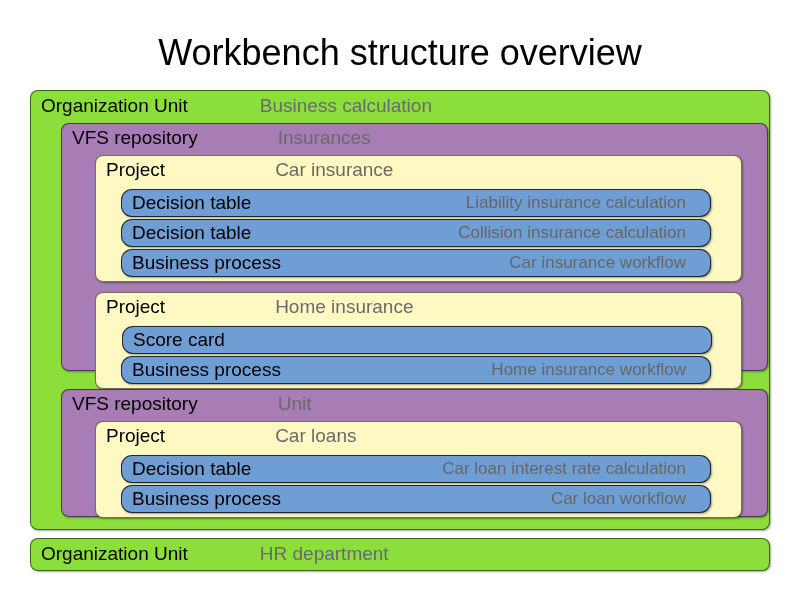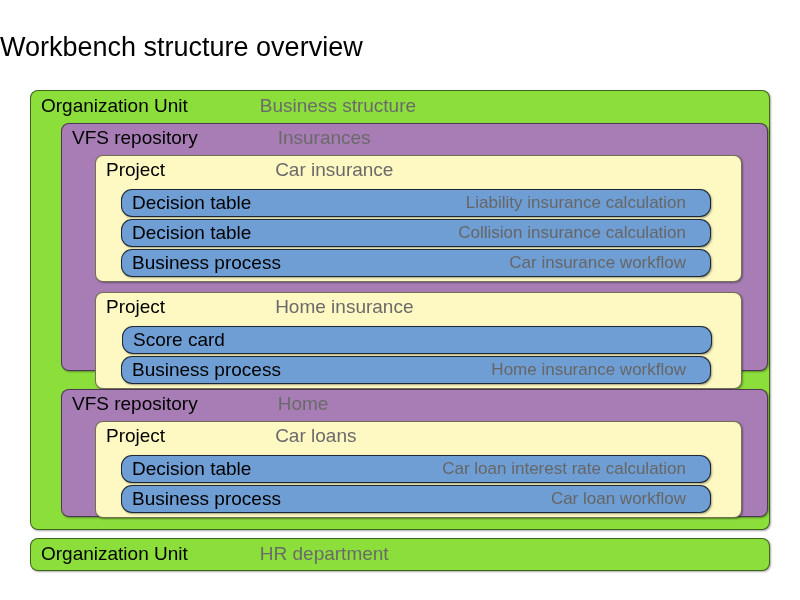--- a/index.html
+++ b/index.html
@@ -11,21 +11,22 @@
   body {
     width: 800px;
     height: 600px;
     font-family: "Liberation Sans", sans-serif;
     color: #000000;
     overflow: hidden;
     position: relative;
   }
 
   #page-title {
-    font-size: 27px;
+    text-align: center;
+    font-size: 36px;
     font-weight: normal;
     color: #000000;
     margin: 0;
     padding-top: 33px;
     letter-spacing: 0px;
     line-height: 1.1;
   }
 
   .canvas {
     position: absolute;
@@ -112,21 +113,21 @@
 </head>
 <body>
 
 <h1 id="page-title">Workbench structure overview</h1>
 
 <div class="canvas">
 
   <div class="box ou" style="left:30px; top:90px; width:740px; height:440px;">
     <div class="row-head">
       <span class="lbl">Organization Unit</span>
-      <span class="val">Business structure</span>
+      <span class="val">Business calculation</span>
     </div>
 
     <div class="box vfs" style="left:30px; top:32px; width:707px; height:248px;">
       <div class="row-head">
         <span class="lbl">VFS repository</span>
         <span class="val">Insurances</span>
       </div>
 
       <div class="box prj" style="left:33px; top:31px; width:647px; height:127px;">
         <div class="row-head">
@@ -160,21 +161,21 @@
         <div class="asset" style="left:25px; top:63px; width:590px;">
           <span class="lbl">Business process</span>
           <span class="val">Home insurance workflow</span>
         </div>
       </div>
     </div>
 
     <div class="box vfs" style="left:30px; top:298px; width:707px; height:128px;">
       <div class="row-head">
         <span class="lbl">VFS repository</span>
-        <span class="val">Home</span>
+        <span class="val">Unit</span>
       </div>
 
       <div class="box prj" style="left:33px; top:31px; width:647px; height:97px;">
         <div class="row-head">
           <span class="lbl">Project</span>
           <span class="val">Car loans</span>
         </div>
 
         <div class="asset" style="left:25px; top:33px; width:590px;">
           <span class="lbl">Decision table</span>

